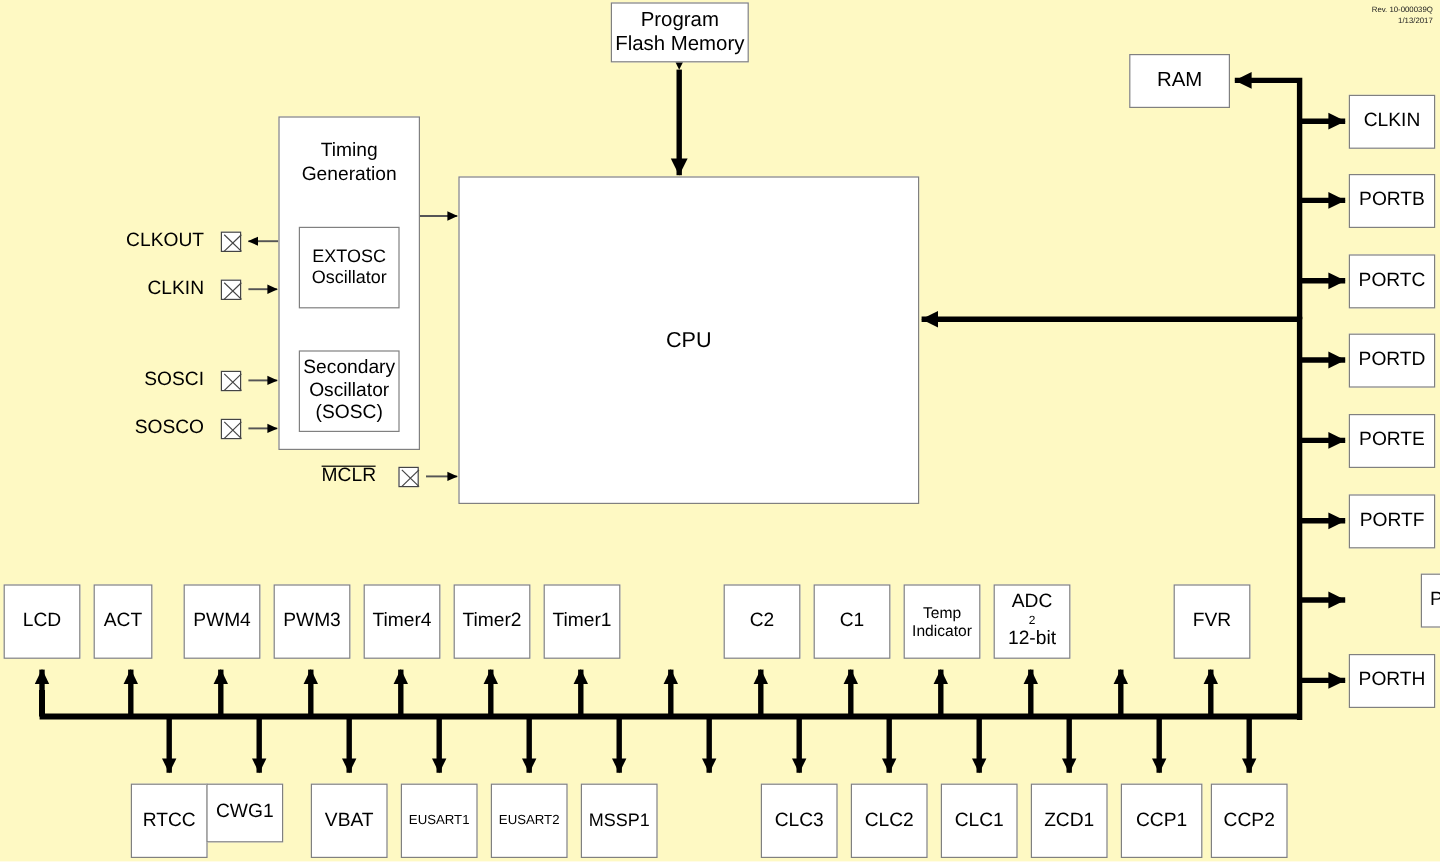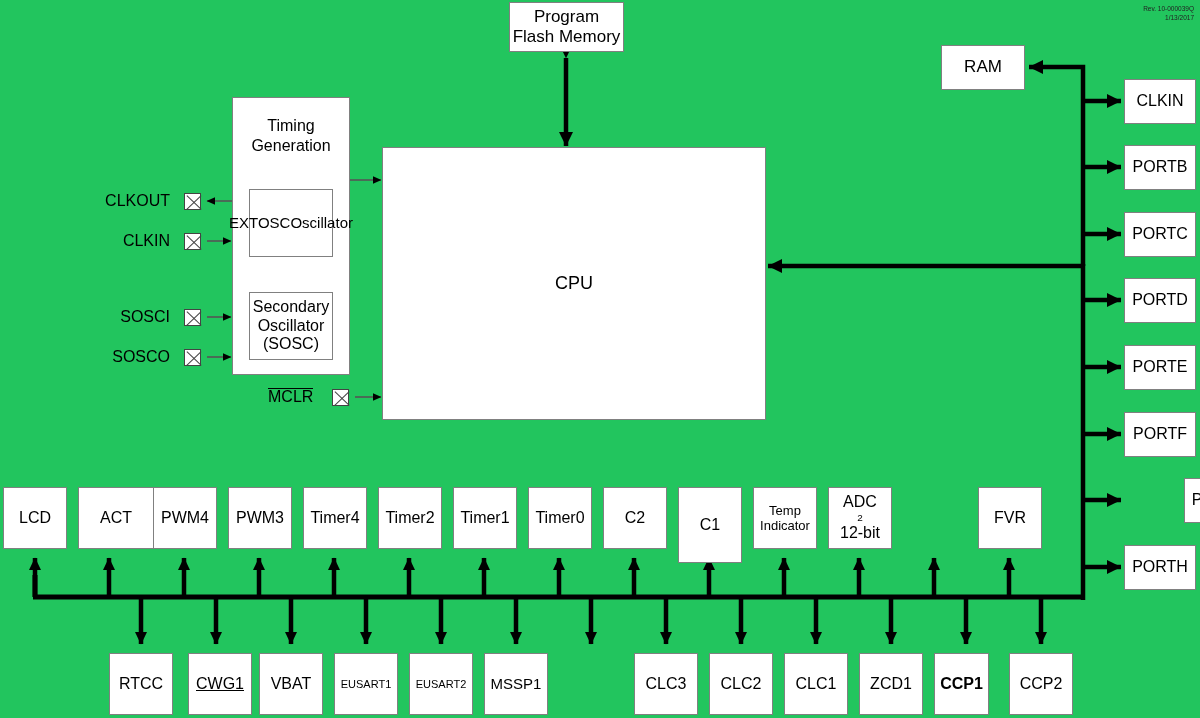--- a/index.html
+++ b/index.html
@@ -4,21 +4,21 @@
 <style>
   html,body{margin:0;padding:0;background:#ffffff;}
   body{
     font-family:"Liberation Sans","DejaVu Sans",sans-serif;
     color:#000;
   }
   #canvas{
     position:relative;
     width:1200px;
     height:718px;
-    background:#22c55e;
+    background:#fef9c3;
     overflow:hidden;
   }
   
   .blk{
     position:absolute;
     box-sizing:border-box;
     border:1px solid #808080;
     background:#fff;
     display:flex;
     align-items:center;
@@ -187,21 +187,21 @@
     <span>CPU</span>
   </div>
 
   <div class="blk" style="left:232px;top:97px;width:118px;height:278px;display:block;">
     <div class="f16" style="text-align:center;padding-top:18px;line-height:1.28;">
       <span>Timing</span>
       <span>Generation</span>
     </div>
   </div>
 
-  <div class="blk f15" style="left:249px;top:189px;width:84px;height:68px;flex-direction:row;text-align:right;">
+  <div class="blk f15" style="left:249px;top:189px;width:84px;height:68px;flex-direction:column;text-align:right;">
     <span>EXTOSC</span>
     <span>Oscillator</span>
   </div>
 
   <div class="blk f12" style="left:249px;top:292px;width:84px;height:68px;flex-direction:column;">
     <span>Secondary</span>
     <span>Oscillator</span>
     <span>(SOSC)</span>
   </div>
 
@@ -243,66 +243,63 @@
   <div class="blk f16" style="left:1184px;top:478px;width:72px;height:45px;">
     <span>PORTG</span>
     </div>
   <div class="blk f16" style="left:1124px;top:545px;width:72px;height:45px;">
     <span>PORTH</span>
     </div>
 
   <div class="blk f16" style="left:3px;top:487px;width:64px;height:62px;">
     <span>LCD</span>
     </div>
-  <div class="blk f16" style="left:78px;top:487px;width:76px;height:62px;">
+  <div class="blk f16" style="left:78px;top:487px;width:49px;height:62px;">
     <span>ACT</span>
     </div>
   <div class="blk f16" style="left:153px;top:487px;width:64px;height:62px;">
     <span>PWM4</span>
     </div>
   <div class="blk f16" style="left:228px;top:487px;width:64px;height:62px;">
     <span>PWM3</span>
     </div>
   <div class="blk f16" style="left:303px;top:487px;width:64px;height:62px;">
     <span>Timer4</span>
     </div>
   <div class="blk f16" style="left:378px;top:487px;width:64px;height:62px;">
     <span>Timer2</span>
     </div>
   <div class="blk f16" style="left:453px;top:487px;width:64px;height:62px;">
     <span>Timer1</span>
     </div>
-  <div class="blk f16" style="left:528px;top:487px;width:64px;height:62px;">
-    <span>Timer0</span>
-    </div>
   <div class="blk f16" style="left:603px;top:487px;width:64px;height:62px;">
     <span>C2</span>
     </div>
-  <div class="blk f16" style="left:678px;top:487px;width:64px;height:76px;">
+  <div class="blk f16" style="left:678px;top:487px;width:64px;height:62px;">
     <span>C1</span>
     </div>
   <div class="blk f13" style="left:753px;top:487px;width:64px;height:62px;flex-direction:column;">
     <span>Temp</span>
     <span>Indicator</span>
     </div>
   <div class="blk f16" style="left:828px;top:487px;width:64px;height:62px;flex-direction:column;">
     <span>
         <span>ADC</span>
         <span class="sup">2</span>
       </span>
     <span>12-bit</span>
     </div>
   <div class="blk f16" style="left:978px;top:487px;width:64px;height:62px;">
     <span>FVR</span>
     </div>
 
   <div class="blk f16" style="left:109px;top:653px;width:64px;height:62px;">
     <span>RTCC</span>
     </div>
-  <div class="blk f16" style="left:188px;top:653px;width:64px;height:62px;text-decoration:underline;">
+  <div class="blk f16" style="left:172px;top:653px;width:64px;height:49px;">
     <span>CWG1</span>
     </div>
   <div class="blk f16" style="left:259px;top:653px;width:64px;height:62px;">
     <span>VBAT</span>
     </div>
   <div class="blk f11" style="left:334px;top:653px;width:64px;height:62px;">
     <span>EUSART1</span>
     </div>
   <div class="blk f11" style="left:409px;top:653px;width:64px;height:62px;">
     <span>EUSART2</span>
@@ -315,20 +312,20 @@
     </div>
   <div class="blk f16" style="left:709px;top:653px;width:64px;height:62px;">
     <span>CLC2</span>
     </div>
   <div class="blk f16" style="left:784px;top:653px;width:64px;height:62px;">
     <span>CLC1</span>
     </div>
   <div class="blk f16" style="left:859px;top:653px;width:64px;height:62px;">
     <span>ZCD1</span>
     </div>
-  <div class="blk f16" style="left:934px;top:653px;width:55px;height:62px;font-weight:bold;">
+  <div class="blk f16" style="left:934px;top:653px;width:68px;height:62px;">
     <span>CCP1</span>
     </div>
   <div class="blk f16" style="left:1009px;top:653px;width:64px;height:62px;">
     <span>CCP2</span>
     </div>
 
 </div>
 
 </body></html>

